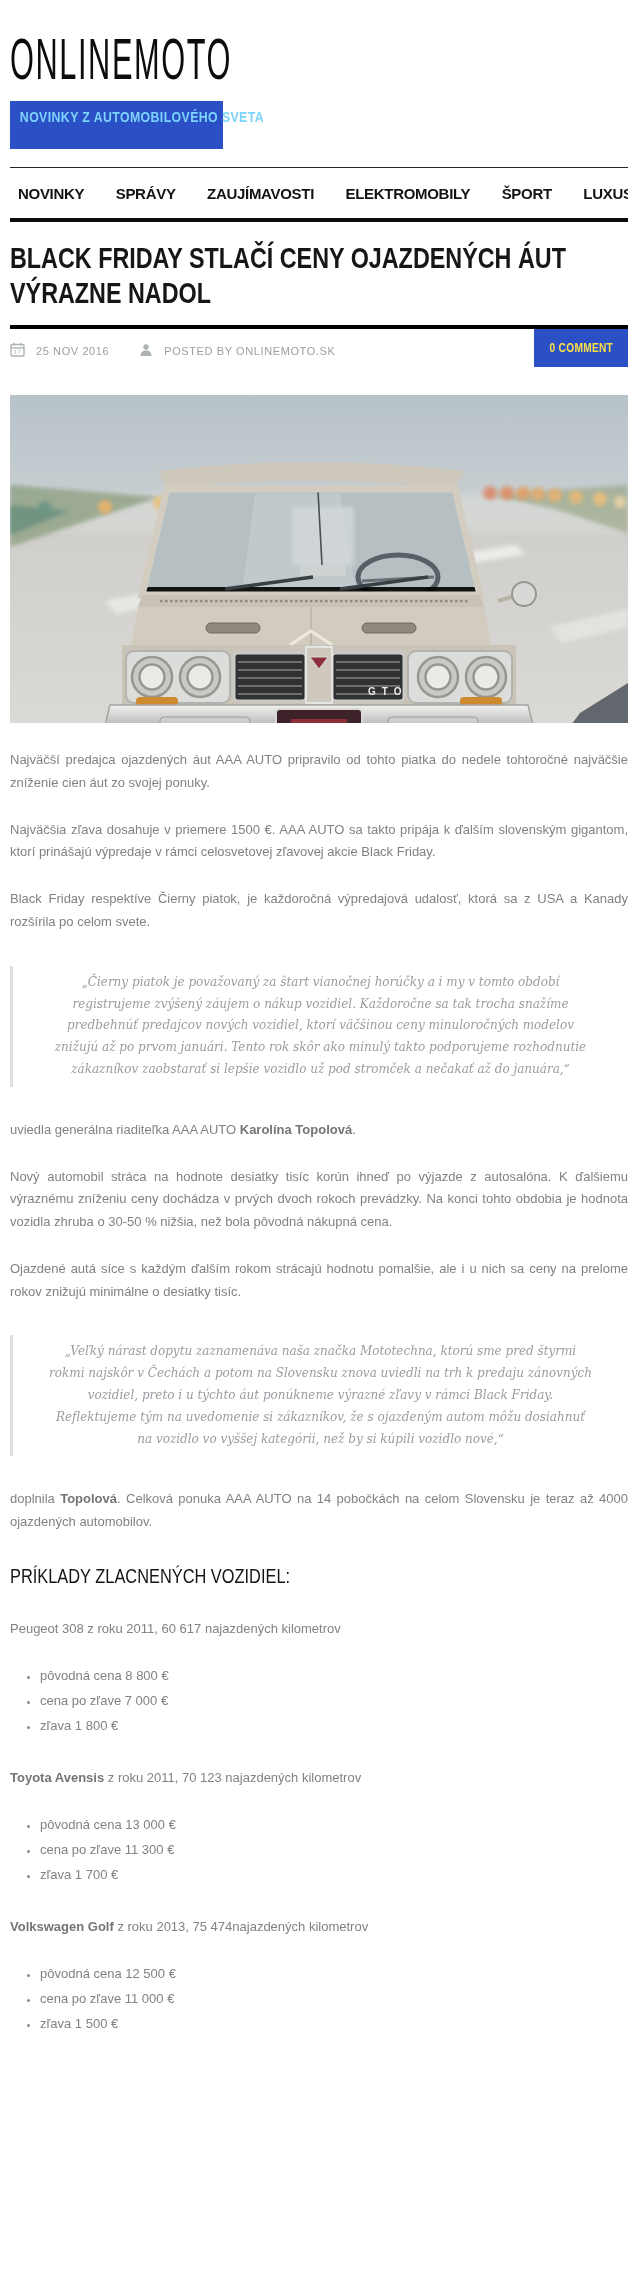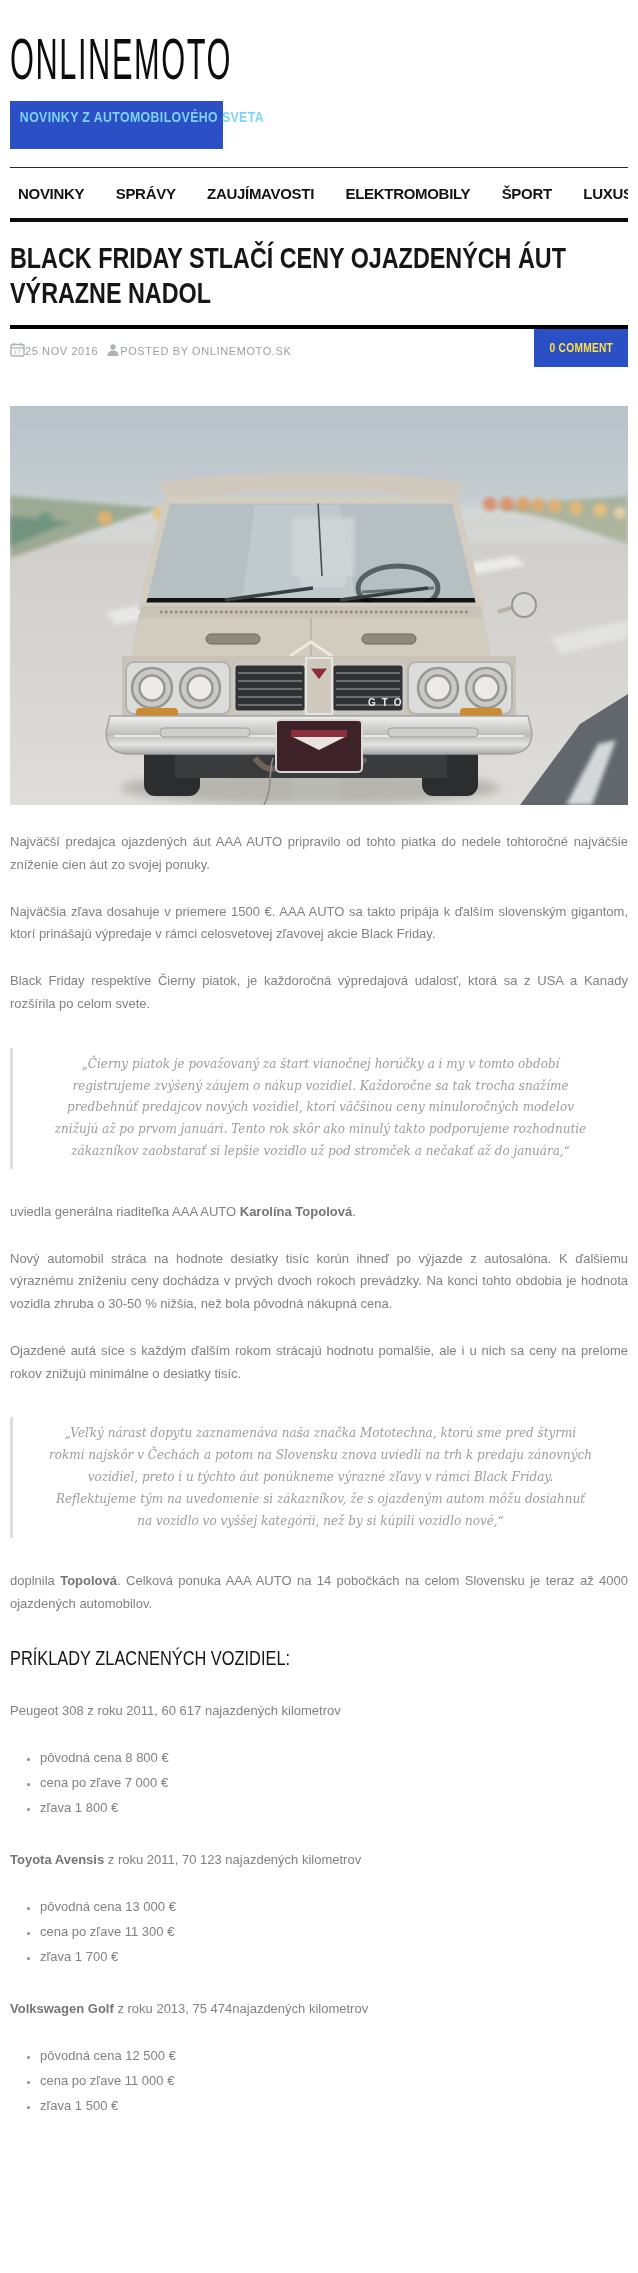--- a/index.html
+++ b/index.html
@@ -20,30 +20,30 @@
        padding:17px 0 15px 8px;white-space:nowrap;overflow:hidden;}
   .nav a{display:inline-block;margin-right:27px;font-size:15px;font-weight:700;
        letter-spacing:-0.3px;color:#131313;text-decoration:none;}
 
   
   h1{margin:18px 0 0 0;font-weight:700;color:#161616;font-size:30px;line-height:1.17;}
   .h1-inner{display:block;width:795px;transform:scaleX(0.778);transform-origin:0 0;}
 
   .metabar{position:relative;margin-top:15px;border-top:4px solid #000;
            padding:13px 0 14px 0;}
-  .metarow{display:flex;align-items:center;gap:0;font-size:11px;letter-spacing:.6px;
+  .metarow{display:flex;align-items:center;gap:11px;font-size:11px;letter-spacing:.6px;
            color:#9aa0a4;}
   .metarow .sep{width:8px;}
   .micon{flex:0 0 auto;display:inline-block;}
   .comment-badge{position:absolute;right:0;top:0;width:94px;height:38px;line-height:38px;
            background:#2b4fc4;color:#fde047;text-align:center;font-size:12px;font-weight:700;cursor:pointer;}
   .comment-badge span{display:inline-block;transform:scaleX(0.85);letter-spacing:.3px;white-space:nowrap;}
 
   
-  .hero{margin-top:33px;width:618px;height:399px;overflow:hidden;background:#d5d5d2;}
+  .hero{margin-top:22px;width:618px;height:328px;overflow:hidden;background:#d5d5d2;}
 
   
   .article-body{margin-top:26px;}
   .article-body p{margin:24px 0;font-size:13px;line-height:1.75;color:#828282;
                   text-align:justify;}
   .article-body b{font-weight:700;color:#757575;}
   blockquote{margin:32px 0;padding:6px 34px 6px 34px;border-left:3px solid #dedede;
        font-family:"DejaVu Serif",serif;font-style:italic;font-size:12px;line-height:1.82;
        color:#9b9ba2;text-align:center;}
   h2{margin:30px 0 6px 0;font-weight:400;color:#161616;font-size:21px;}

